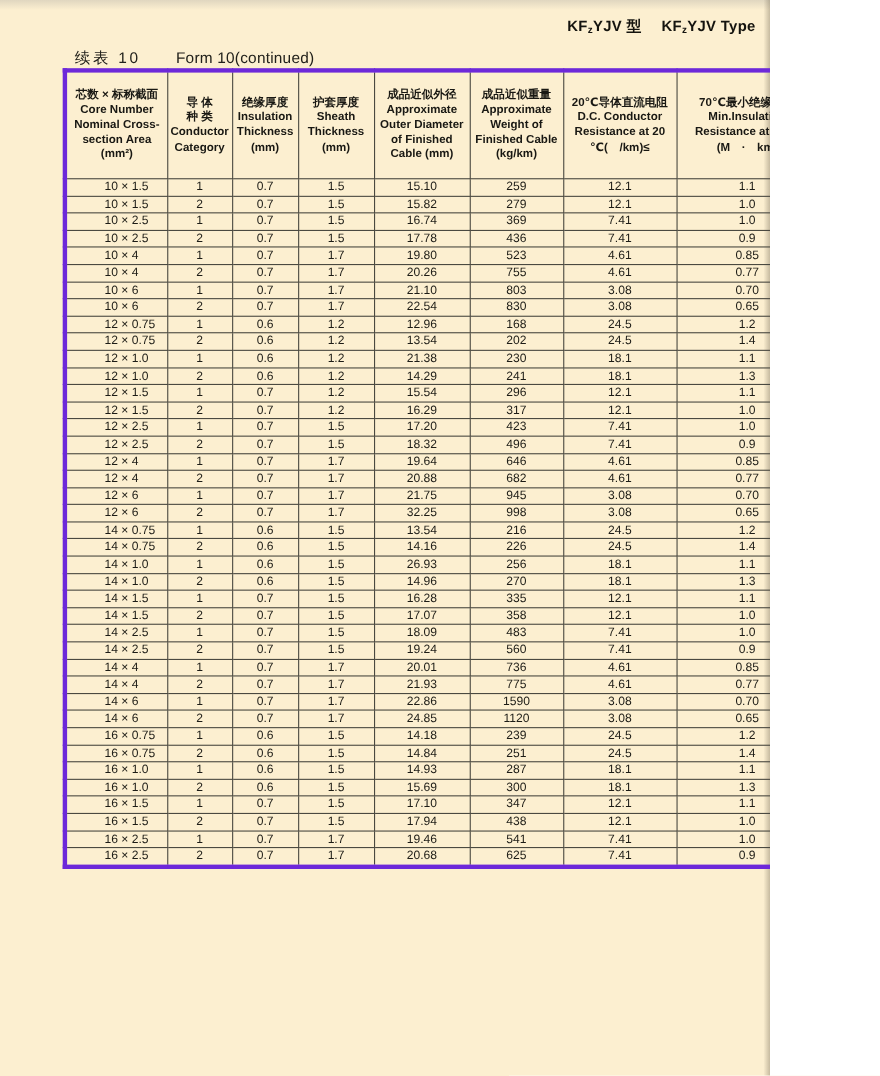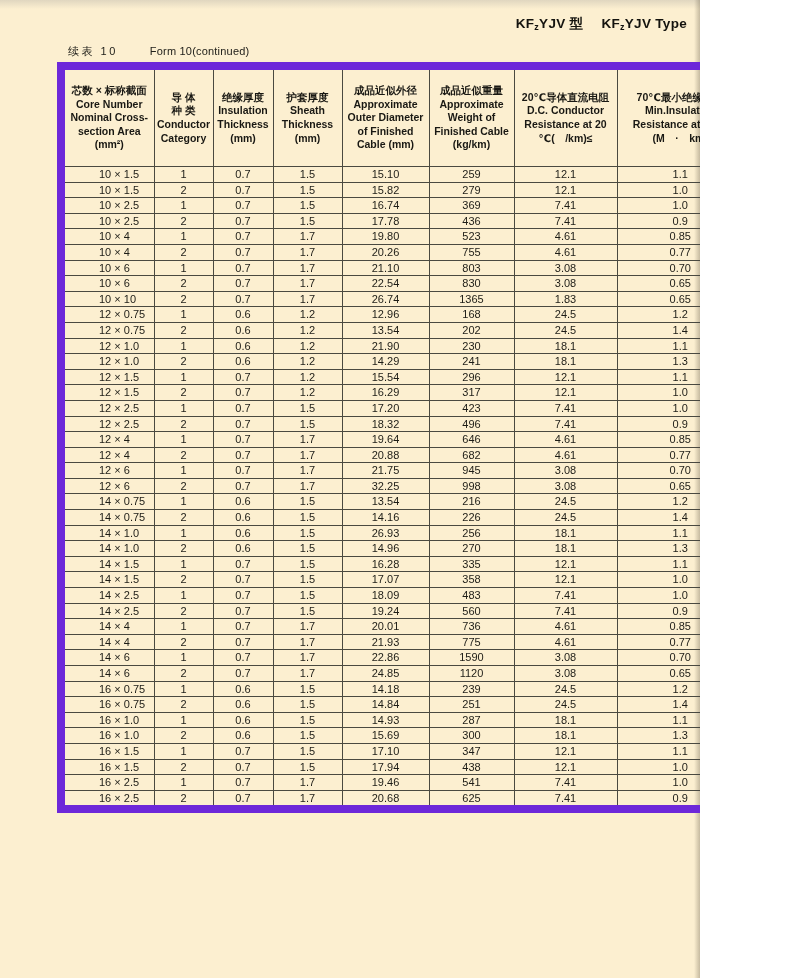--- a/index.html
+++ b/index.html
@@ -20,29 +20,29 @@
   .brand{
     position:absolute;top:15px;right:13px;
     font-size:13.5px;font-weight:bold;color:#14130e;
     letter-spacing:.3px;white-space:nowrap;
   }
   .brand sub{font-size:9px;line-height:0;vertical-align:-2px;}
   .brand .gap{display:inline-block;width:18px;}
 
   .caption{
     position:absolute;top:44px;left:68px;
-    font-size:11px;color:#22211b;white-space:nowrap;
+    font-size:14px;color:#22211b;white-space:nowrap;
   }
   .caption .cn{letter-spacing:2.5px;}
   .caption .en{margin-left:32px;letter-spacing:.2px;}
 
   table.spec{
     position:absolute;left:57px;top:62px;width:686px;
     border-collapse:collapse;table-layout:fixed;
-    border:8px solid #6d28d9;
+    border:4px solid #6d28d9;
   }
   .spec th,.spec td{
     border:1px solid #4a4940;
     border-top-width:1.6px;border-bottom-width:1.6px;
     overflow:hidden;white-space:nowrap;
   }
   .spec thead th{
     height:96px;vertical-align:middle;text-align:center;
     font-size:10.5px;font-weight:bold;line-height:13.6px;
     padding:0 1px;color:#191813;
@@ -208,30 +208,20 @@
           <td class="c-left">10 × 6</td>
           <td>2</td>
           <td>0.7</td>
           <td>1.7</td>
           <td>22.54</td>
           <td>830</td>
           <td>3.08</td>
           <td>0.65</td>
         </tr>
         <tr>
-          <td class="c-left">10 × 10</td>
-          <td>2</td>
-          <td>0.7</td>
-          <td>1.7</td>
-          <td>26.74</td>
-          <td>1365</td>
-          <td>1.83</td>
-          <td>0.65</td>
-        </tr>
-        <tr>
           <td class="c-left">12 × 0.75</td>
           <td>1</td>
           <td>0.6</td>
           <td>1.2</td>
           <td>12.96</td>
           <td>168</td>
           <td>24.5</td>
           <td>1.2</td>
         </tr>
         <tr>
@@ -242,21 +232,21 @@
           <td>13.54</td>
           <td>202</td>
           <td>24.5</td>
           <td>1.4</td>
         </tr>
         <tr>
           <td class="c-left">12 × 1.0</td>
           <td>1</td>
           <td>0.6</td>
           <td>1.2</td>
-          <td>21.90</td>
+          <td>21.38</td>
           <td>230</td>
           <td>18.1</td>
           <td>1.1</td>
         </tr>
         <tr>
           <td class="c-left">12 × 1.0</td>
           <td>2</td>
           <td>0.6</td>
           <td>1.2</td>
           <td>14.29</td>

